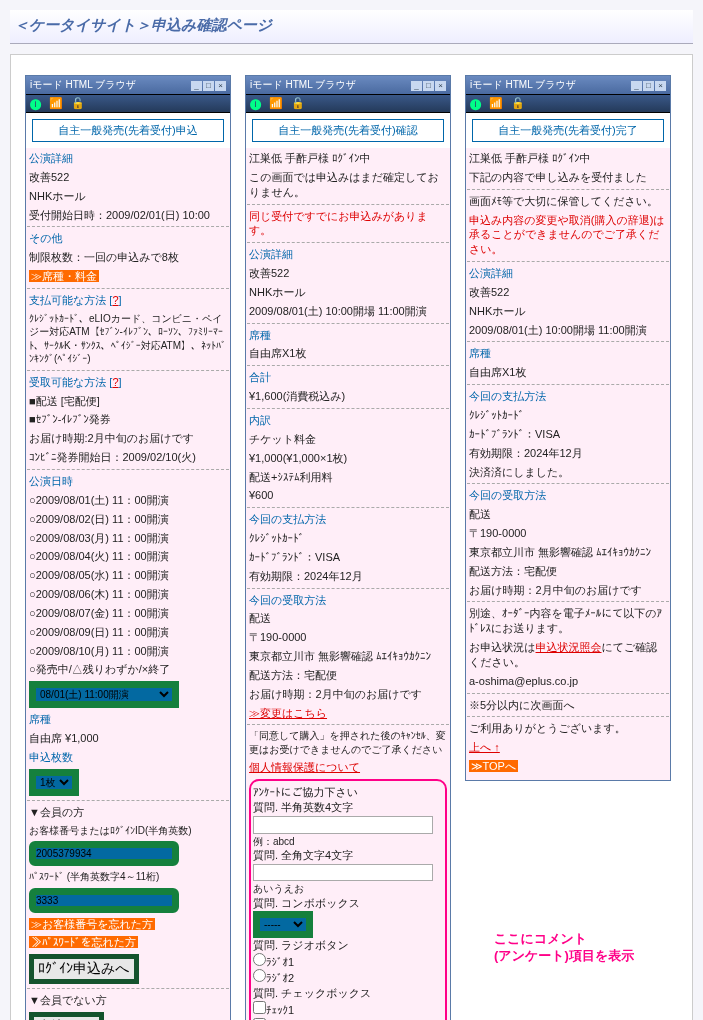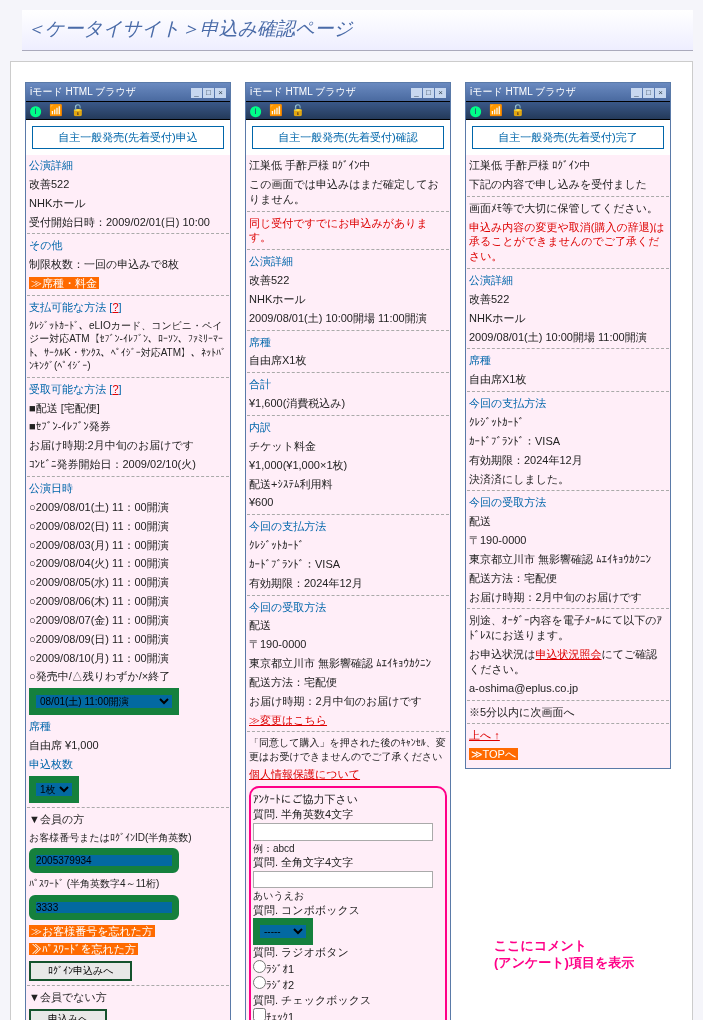--- a/index.html
+++ b/index.html
@@ -4,28 +4,27 @@
 <style>
   * { margin: 0; padding: 0; box-sizing: border-box; }
   body {
     font-family: "MS PGothic", sans-serif;
     background: #f5f5fa;
     padding: 10px;
     width: 703px;
   }
   .page-title {
     color: #4a6ba8;
-    font-size: 19px;
-    font-weight: normal;
+    font-size: 15px;
+    font-weight: bold;
     font-style: italic;
     padding: 6px 4px 8px;
     border-bottom: 1px solid #aab;
     margin-bottom: 10px;
     background: linear-gradient(#fff, #eef);
-    margin-left: 12px;
   }
   .phones-wrap {
     background: #fff;
     border: 1px solid #ccc;
     padding: 20px 14px;
     display: flex;
     gap: 14px;
     align-items: flex-start;
   }
   .phone {
@@ -91,23 +90,23 @@
   select, input[type=text], button {
     font-size: 10px;
     font-family: inherit;
     background: #0369a1;
     border: 7px solid #15803d;
   }
   select { width: 150px; }
   input.wide { width: 150px; border-radius: 6px; }
   button, .btn {
     background: #e8e8e8;
-    border: 2px solid #14532d;
-    padding: 1px 17px;
-    font-size: 10px;
+    border: 5px solid #14532d;
+    padding: 1px 4px;
+    font-size: 14px;
     display: inline-block;
   }
   .field {
     border: 1px solid #aaa;
     background: #fff;
     width: 180px;
     font-size: 10px;
     padding: 1px 2px;
     color: #888;
     margin: 1px 0;
@@ -314,20 +313,21 @@
       <div class="para">東京都立川市 無影響確認 ﾑｴｲｷｮｳｶｸﾆﾝ</div>
       <div class="para">配送方法：宅配便</div>
       <div class="para">お届け時期：2月中旬のお届けです</div>
       <div class="dashed"></div>
       <div class="para">別途、ｵｰﾀﾞｰ内容を電子ﾒｰﾙにて以下のｱﾄﾞﾚｽにお送ります。</div>
       <div class="para"><span>お申込状況は</span><span class="redu">申込状況照会</span><span>にてご確認ください。</span></div>
       <div class="para">a-oshima@eplus.co.jp</div>
       <div class="dashed"></div>
       <div class="para">※5分以内に次画面へ</div>
       <div class="dashed"></div>
+      <div class="para">ご利用ありがとうございます。</div>
       <div class="para right"><span class="redu">上へ ↑</span></div>
       <div class="para"><span class="hi">≫TOPへ</span></div>
     </div>
   </div>
 
   <div class="annotation">
     <span>ここにコメント</span><br>
     <span>(アンケート)項目を表示</span>
   </div>
 

